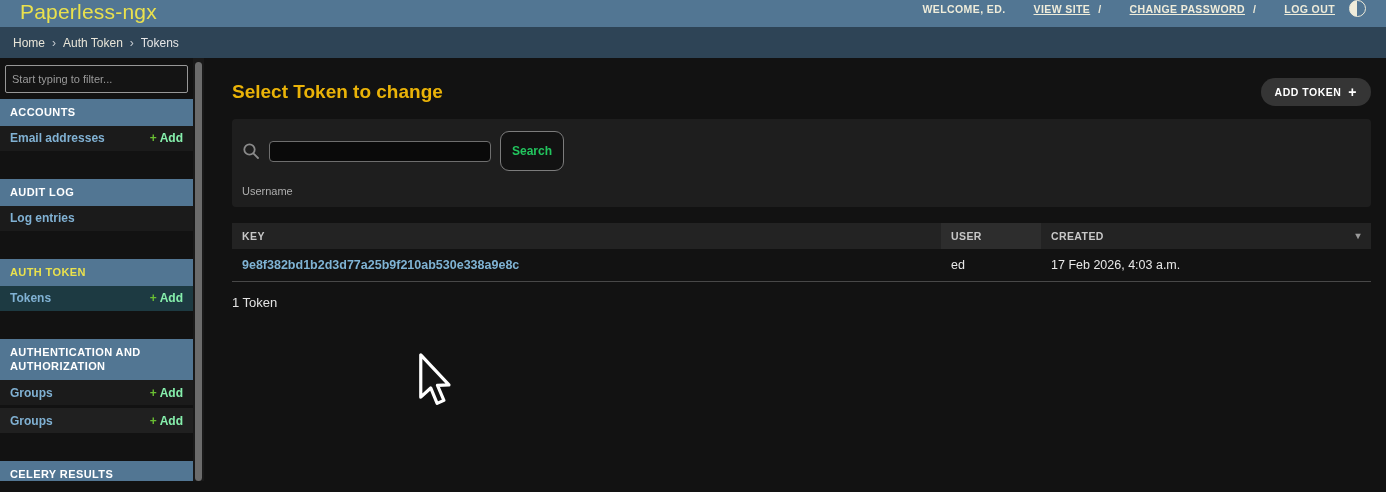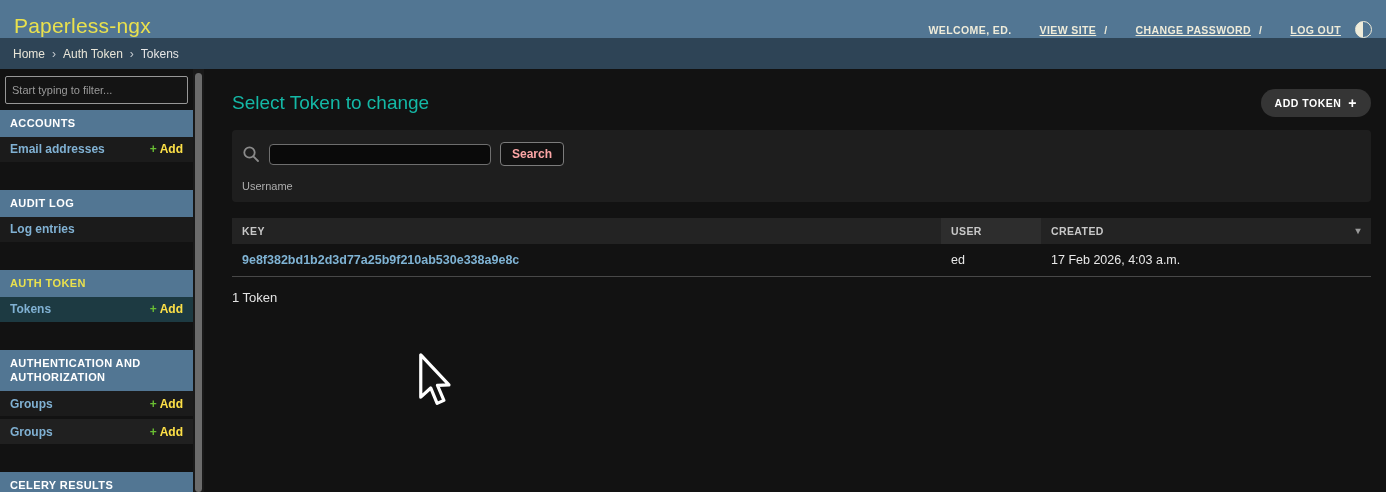--- a/index.html
+++ b/index.html
@@ -5,23 +5,23 @@
   * { margin: 0; padding: 0; box-sizing: border-box; }
   html, body { width: 1386px; height: 492px; overflow: hidden; }
   body {
     font-family: "Liberation Sans", sans-serif;
     background: #121212;
     position: relative;
   }
 
   
   .top-header {
-    height: 38px; background: #527693;
-    display: flex; align-items: flex-end; justify-content: space-between;
-    padding: 0 14px;
+    height: 27px; background: #527693;
+    display: flex; align-items: flex-start; justify-content: space-between;
+    padding: 0 20px;
   }
   .app-title { color: #eae14d; font-size: 21px; font-weight: 400; letter-spacing: 0.2px; }
   .user-tools { display: flex; align-items: center; gap: 8px; color: #efecda; font-size: 10.5px; font-weight: 700; letter-spacing: 0.4px; }
   .user-tools a { color: #efecda; text-decoration: underline; cursor: pointer; margin-left: 20px; }
   .theme-toggle {
     width: 17px; height: 17px; border-radius: 50%;
     border: 1.5px solid #efecda;
     background: linear-gradient(90deg, #efecda 0 50%, transparent 50% 100%);
     margin-left: 6px; cursor: pointer;
   }
@@ -57,33 +57,33 @@
   .side-item {
     background: #1b1b1b; height: 25px; margin-bottom: 3px;
     display: flex; align-items: center; justify-content: space-between;
     padding: 0 10px; cursor: pointer;
   }
   .side-item.alt { background: #202020; }
   .side-item.selected { background: #1d3a42; }
   .side-item-label { color: #80b1d3; font-size: 12px; font-weight: 700; text-decoration: none; }
   .side-add { font-size: 12px; font-weight: 700; text-decoration: none; cursor: pointer; }
   .side-add .plus { color: #6abf33; margin-right: 3px; }
-  .side-add .add-word { color: #fde047; }
+  .side-add .add-word { color: #86efac; }
 
   
   .side-scrollbar { width: 11px; background: #191919; position: relative; flex-shrink: 0; }
   .side-scroll-thumb {
     position: absolute; left: 2px; top: 4px; bottom: 0; width: 7px;
     background: #6b6b6b; border-radius: 4px; cursor: pointer;
   }
 
   
   .main { flex: 1; background: #121212; padding: 0 15px 0 28px; position: relative; }
   .content-head { margin-top: 20px; display: flex; align-items: center; justify-content: space-between; }
-  .page-title { color: #14b8a6; font-size: 19px; font-weight: 400; }
+  .page-title { color: #eab308; font-size: 19px; font-weight: 700; }
   .add-object-btn {
     background: #353535; border: none; border-radius: 14px;
     color: #ffffff; font-size: 10.5px; font-weight: 700; letter-spacing: 0.5px;
     padding: 8px 14px; display: flex; align-items: center; gap: 7px; cursor: pointer;
     font-family: "Liberation Sans", sans-serif;
   }
   .add-object-btn .plus-glyph { font-size: 14px; font-weight: 700; line-height: 10px; }
 
   .search-module {
     margin-top: 13px; background: #1e1e1e; border-radius: 4px;
@@ -91,22 +91,22 @@
   }
   .search-row { display: flex; align-items: center; gap: 9px; }
   .mag-icon { width: 18px; height: 18px; flex-shrink: 0; }
   .search-input {
     width: 222px; height: 21px; background: #0a0a0a;
     border: 1px solid #6e6e6e; border-radius: 4px;
     color: #eeeeee; font-size: 12px; padding: 0 6px;
     font-family: "Liberation Sans", sans-serif;
   }
   .search-btn {
-    height: 24px; background: #121212; border: 1px solid #7c7c7c; border-radius: 4px;
-    color: #fca5a5; font-size: 12px; font-weight: 700; padding: 0 11px; cursor: pointer;
+    height: 40px; background: #121212; border: 1px solid #7c7c7c; border-radius: 9px;
+    color: #22c55e; font-size: 12px; font-weight: 700; padding: 0 11px; cursor: pointer;
     font-family: "Liberation Sans", sans-serif;
   }
   .search-help { margin-top: 14px; color: #adadad; font-size: 11px; }
 
   .result-table { width: 100%; border-collapse: collapse; margin-top: 16px; }
   .result-table th {
     background: #232323; text-align: left; padding: 7px 10px;
     color: #c8c8c8; font-size: 10.5px; font-weight: 700; letter-spacing: 0.4px;
   }
   .result-table th.col-user { background: #2d2d2d; width: 100px; }

